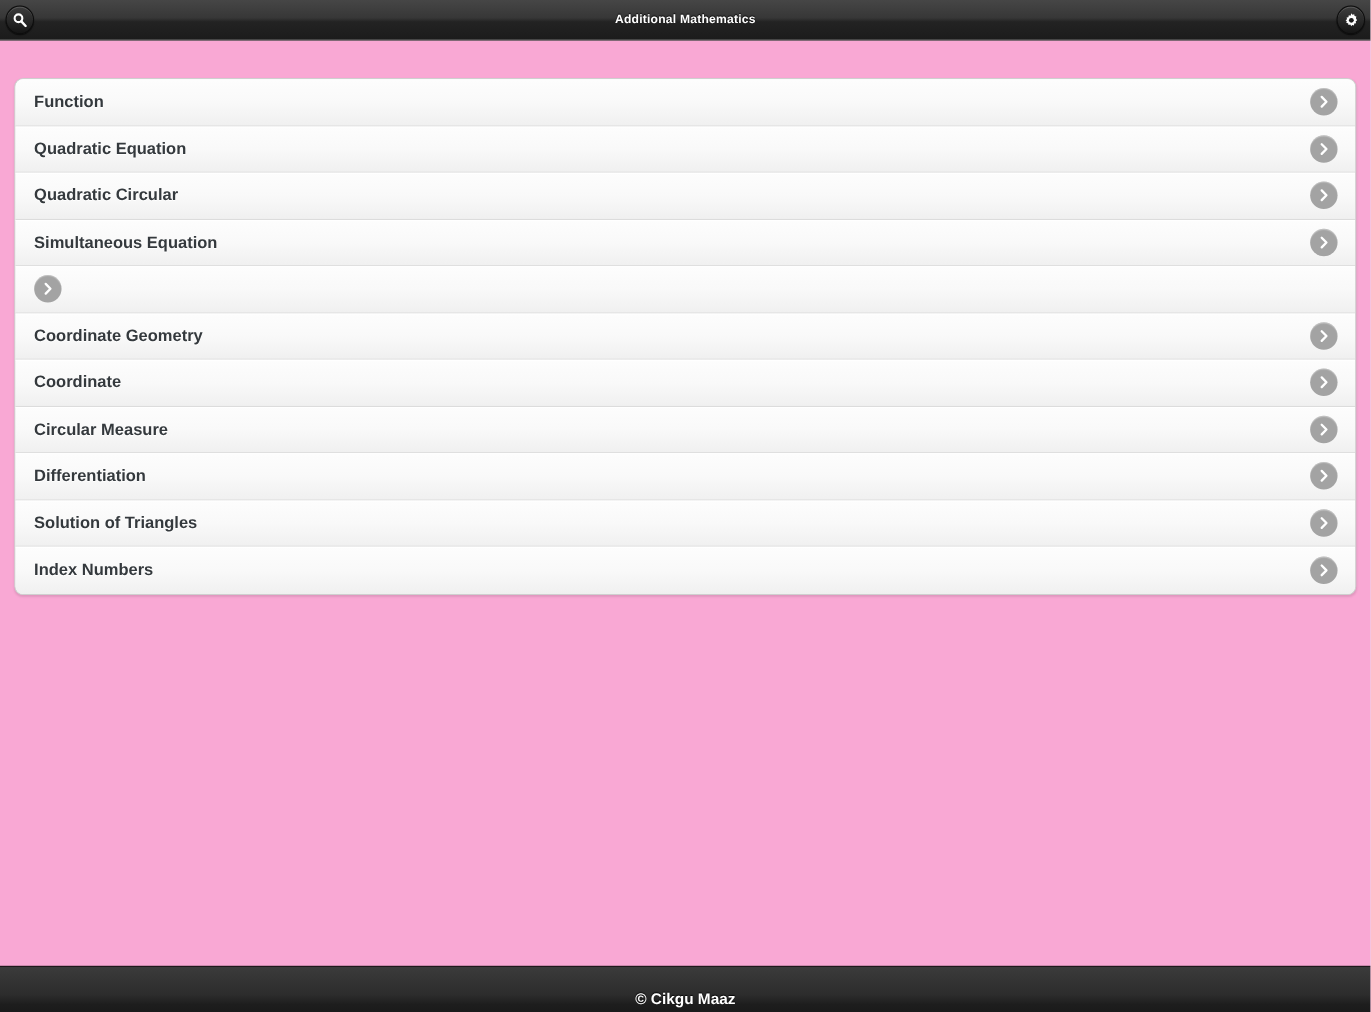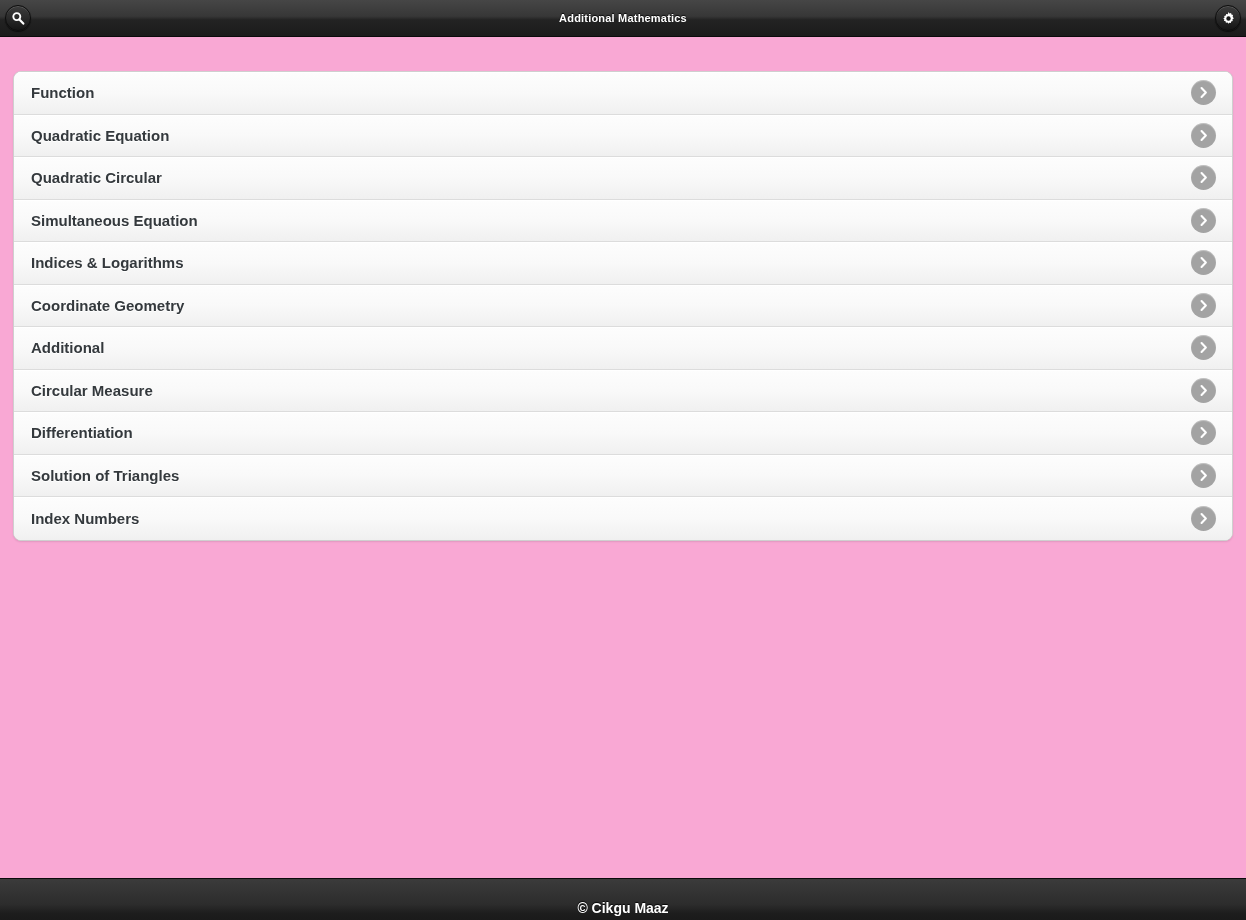--- a/index.html
+++ b/index.html
@@ -185,37 +185,36 @@
       </div>
       <div class="list-item">
         <span class="list-item-label">Simultaneous Equation</span>
         <span class="chevron-circle">
           <svg width="13" height="13" viewBox="0 0 16 16" aria-hidden="true">
             <path d="M5.6 2.6 L10.9 8 L5.6 13.4" fill="none" stroke="#ffffff" stroke-width="2.6" stroke-linecap="round" stroke-linejoin="round"></path>
           </svg>
         </span>
       </div>
       <div class="list-item">
-        <span class="list-item-label">Indices &amp; Logarithms</span>
         <span class="chevron-circle">
           <svg width="13" height="13" viewBox="0 0 16 16" aria-hidden="true">
             <path d="M5.6 2.6 L10.9 8 L5.6 13.4" fill="none" stroke="#ffffff" stroke-width="2.6" stroke-linecap="round" stroke-linejoin="round"></path>
           </svg>
         </span>
       </div>
       <div class="list-item">
         <span class="list-item-label">Coordinate Geometry</span>
         <span class="chevron-circle">
           <svg width="13" height="13" viewBox="0 0 16 16" aria-hidden="true">
             <path d="M5.6 2.6 L10.9 8 L5.6 13.4" fill="none" stroke="#ffffff" stroke-width="2.6" stroke-linecap="round" stroke-linejoin="round"></path>
           </svg>
         </span>
       </div>
       <div class="list-item">
-        <span class="list-item-label">Additional</span>
+        <span class="list-item-label">Coordinate</span>
         <span class="chevron-circle">
           <svg width="13" height="13" viewBox="0 0 16 16" aria-hidden="true">
             <path d="M5.6 2.6 L10.9 8 L5.6 13.4" fill="none" stroke="#ffffff" stroke-width="2.6" stroke-linecap="round" stroke-linejoin="round"></path>
           </svg>
         </span>
       </div>
       <div class="list-item">
         <span class="list-item-label">Circular Measure</span>
         <span class="chevron-circle">
           <svg width="13" height="13" viewBox="0 0 16 16" aria-hidden="true">

